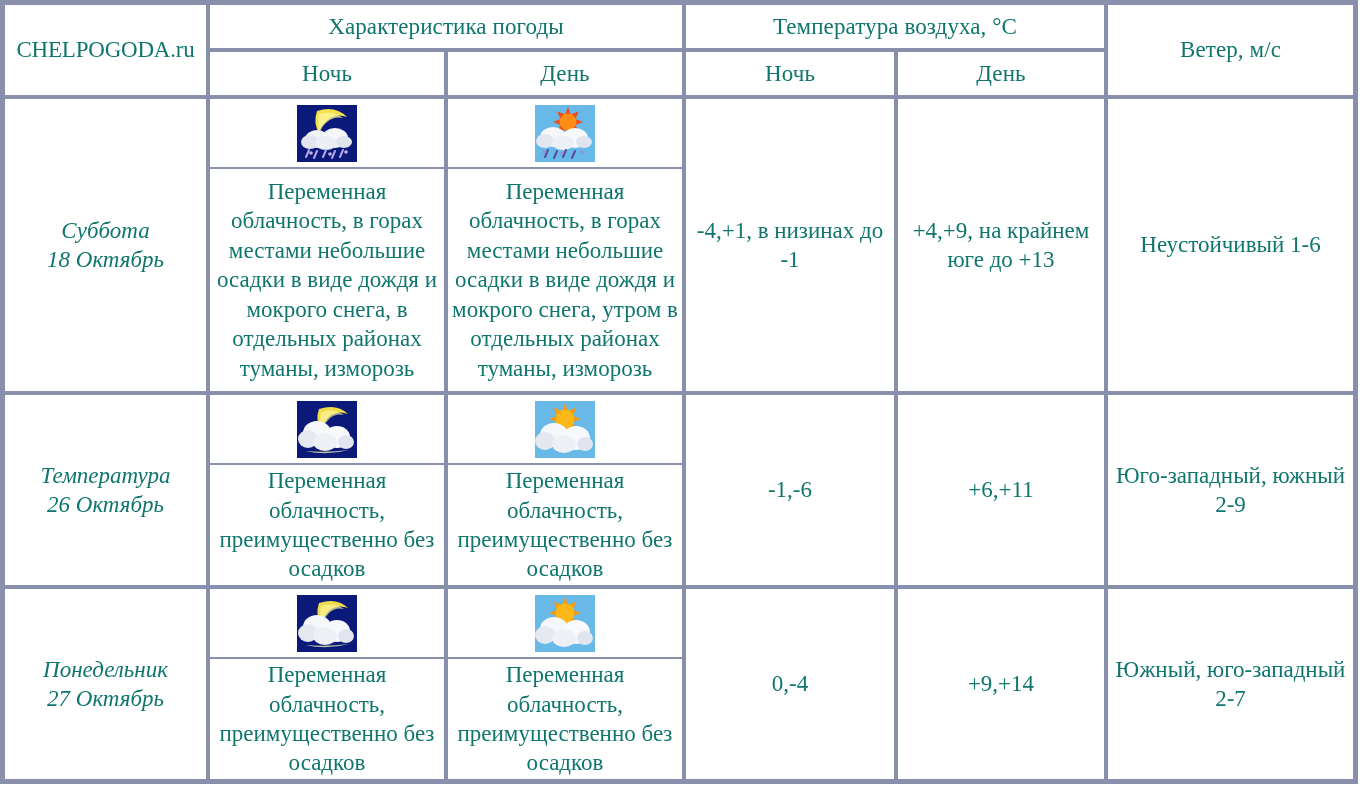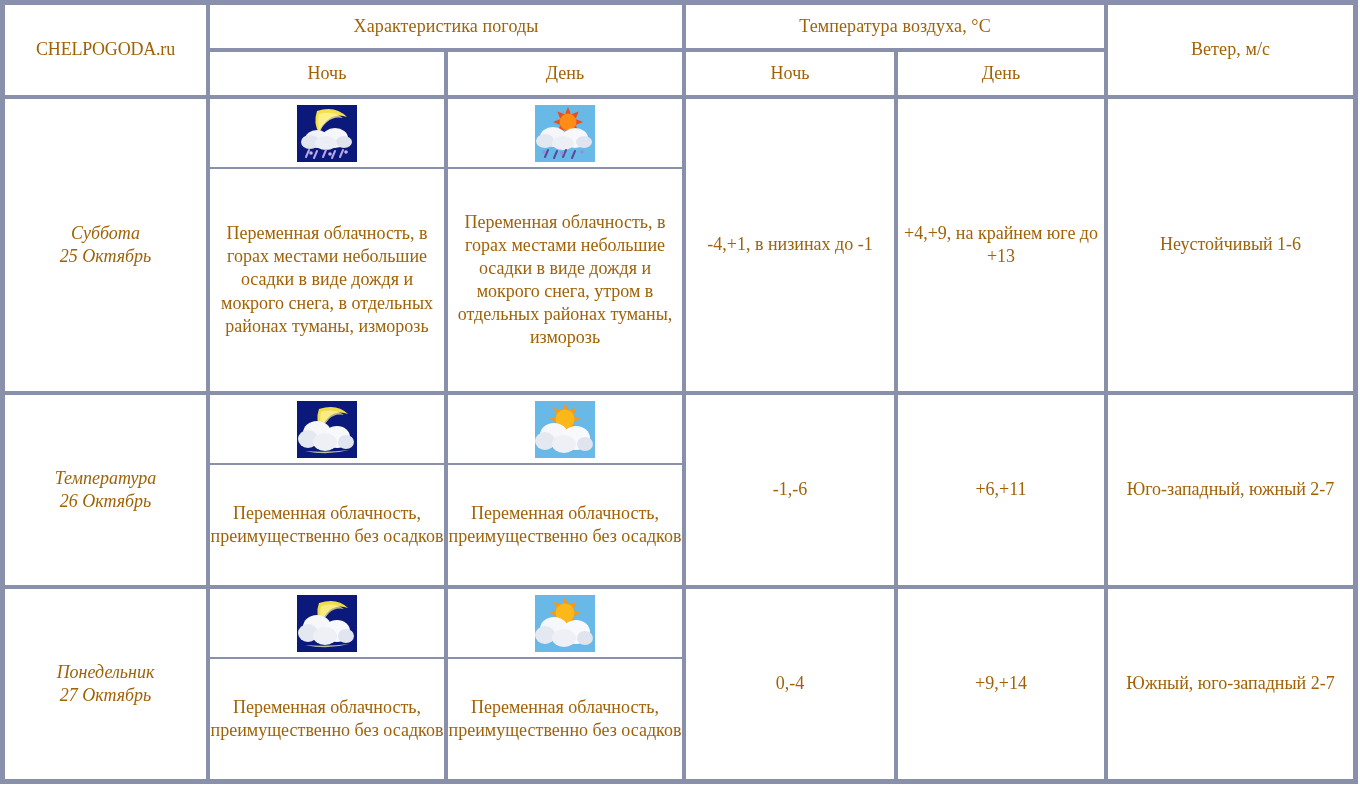--- a/index.html
+++ b/index.html
@@ -25,23 +25,23 @@
     table-layout: fixed;
   }
 
   .weather-table td,
   .weather-table th {
     border: 2px solid #8890ab;
     background: #ffffff;
     padding: 2px 3px;
     vertical-align: middle;
     text-align: center;
-    color: #a16207;
+    color: #0f766e;
     font-weight: normal;
-    font-size: 18px;
+    font-size: 23px;
     line-height: 1.28;
   }
 
   .hdr {
     font-weight: bold;
     font-size: 20.5px;
     color: #1a2ca0;
     letter-spacing: 0.1px;
   }
 
@@ -122,21 +122,21 @@
   <tr>
     <td class="hdr">Ночь</td>
     <td class="hdr">День</td>
     <td class="hdr">Ночь</td>
     <td class="hdr">День</td>
   </tr>
 
   <tr style="height:296px">
     <td class="daycell">
       <div>Суббота</div>
-      <div>25 Октябрь</div>
+      <div>18 Октябрь</div>
     </td>
 
     <td style="padding:0">
       <table class="stack">
         <tbody>
               <tr>
           <td class="icon-cell" style="border-bottom:2px solid #8890ab;">
             <span class="wicon">
               <svg viewBox="0 0 60 57" width="60" height="57" aria-hidden="true">
                 <rect x="0" y="0" width="60" height="57" fill="#0b1a7a"></rect>
@@ -288,21 +288,21 @@
         </tr>
         <tr>
           <td class="desc">Переменная облачность, преимущественно без осадков</td>
         </tr>
       </tbody>
           </table>
     </td>
 
     <td class="temp">-1,-6</td>
     <td class="temp">+6,+11</td>
-    <td class="wind">Юго-западный, южный 2-7</td>
+    <td class="wind">Юго-западный, южный 2-9</td>
   </tr>
 
   <tr style="height:194px">
     <td class="daycell">
       <div>Понедельник</div>
       <div>27 Октябрь</div>
     </td>
 
     <td style="padding:0">
       <table class="stack">

